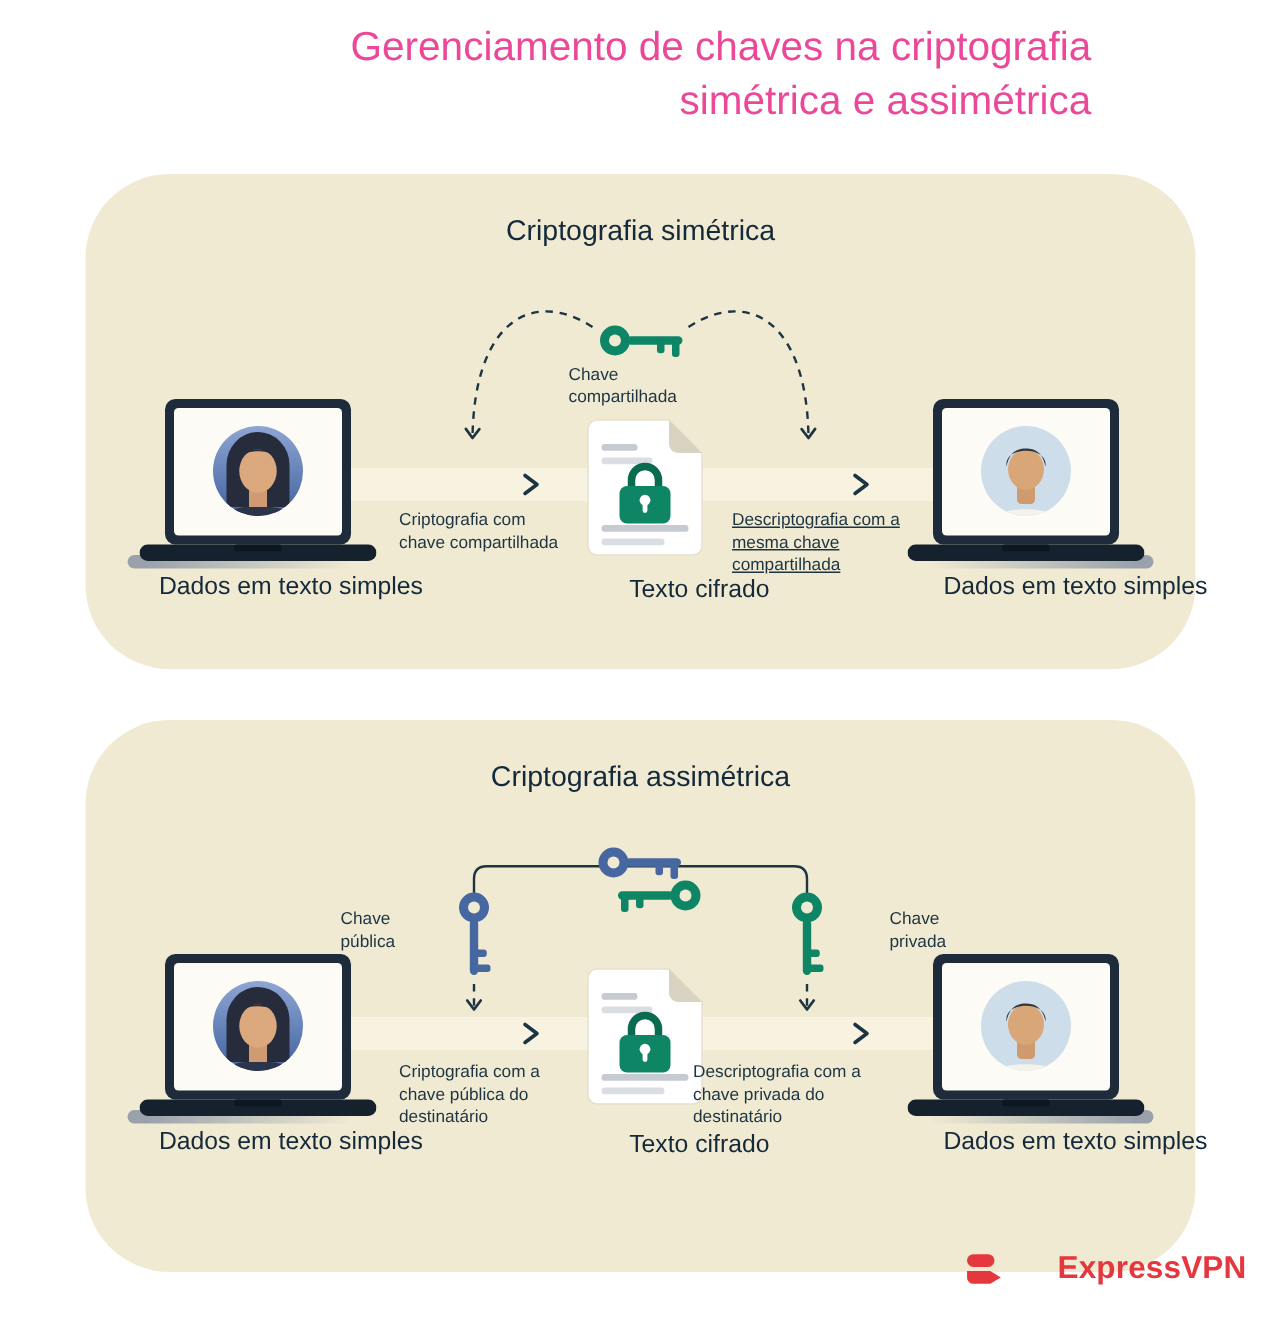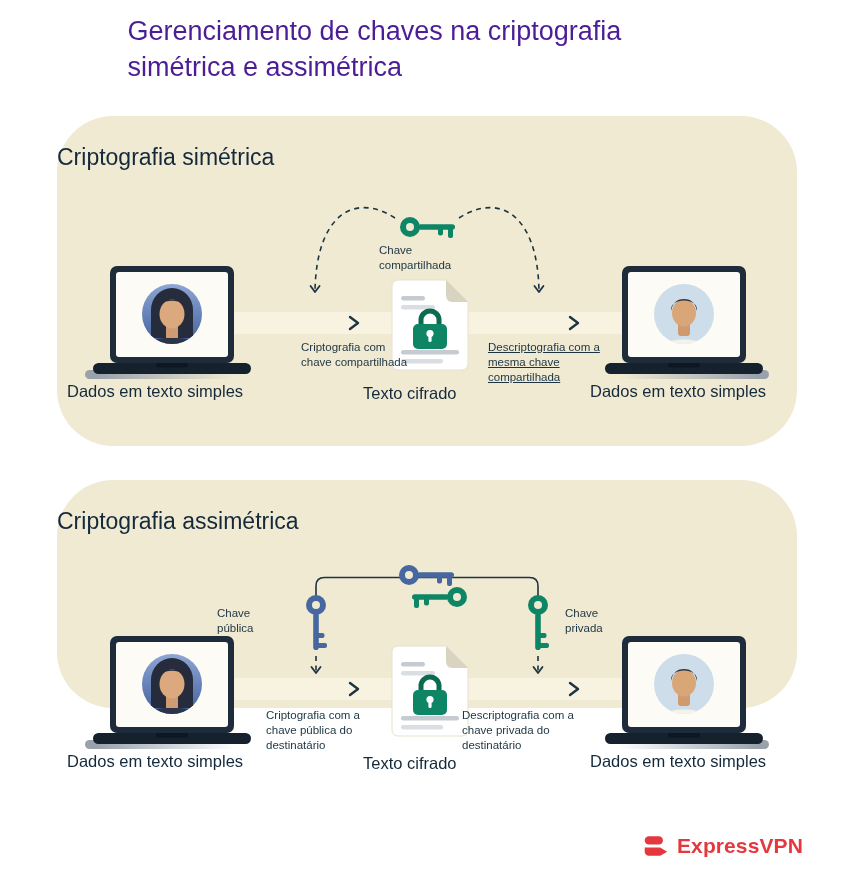--- a/index.html
+++ b/index.html
@@ -1,50 +1,50 @@
 <!DOCTYPE html>
 <html><head>
 <meta charset="utf-8">
 <style>
   * { margin:0; padding:0; box-sizing:border-box; }
   html,body { width:855px; height:885px; background:#ffffff;
     font-family:"Liberation Sans","DejaVu Sans",sans-serif; color:#17303d; }
   .page { position:relative; width:855px; height:885px; overflow:hidden; background:#fff; }
 
   .title { position:absolute; top:14px; left:50%; transform:translateX(-50%);
-    width:600px; text-align:left; font-size:27px; font-weight:500;
-    line-height:1.32; color:#4c1d95; }
+    width:600px; text-align:right; font-size:27px; font-weight:500;
+    line-height:1.32; color:#ec4899; }
 
   .panel { position:absolute; left:57px; width:740px; background:#f0ead3; border-radius:56px; }
   .panel-sym  { top:116px; height:330px; }
-  .panel-asym { top:480px; height:228px; }
-  .panel-title { position:absolute; top:28px; left:0; width:100%; text-align:left;
-    font-size:23px; font-weight:500; color:#14293a; }
+  .panel-asym { top:480px; height:368px; }
+  .panel-title { position:absolute; top:28px; left:0; width:100%; text-align:center;
+    font-size:19px; font-weight:500; color:#14293a; }
 
   .abs { position:absolute; }
   .small-label { position:absolute; font-size:11.5px; line-height:1.32;
     text-align:left; color:#1d3442; }
-  .big-label { position:absolute; font-size:16.5px; text-align:left; color:#14293a; }
+  .big-label { position:absolute; font-size:16.5px; text-align:right; color:#14293a; }
 
   .band { position:absolute; height:22px; background:#f8f3e1; border-radius:4px; }
   .overlay { position:absolute; left:0; top:0; pointer-events:none; }
   .dash  { fill:none; stroke:#1d3442; stroke-width:1.6; stroke-dasharray:5 4.5;
     marker-end:url(#arrowChev); }
   .solid { fill:none; stroke:#1d3442; stroke-width:1.6; }
 
   .key-green { color:#0e8565; }
   .key-blue  { color:#46679f; }
   .flip-x { transform:scaleX(-1); }
 
   .shadow { position:absolute; height:9px; border-radius:4.5px; }
   .shadow-l { background:linear-gradient(90deg,#99a2ab 8%,rgba(153,162,171,0) 100%); }
   .shadow-r { background:linear-gradient(270deg,#99a2ab 8%,rgba(153,162,171,0) 100%); }
 
   .footer { position:absolute; left:640px; top:831px; display:flex; align-items:center; gap:7px; }
-  .brand-text { font-size:21px; font-weight:600; color:#e5383e; letter-spacing:.1px; }
+  .brand-text { font-size:21px; font-weight:600; color:#e5383e; letter-spacing:.1px;margin-left:28px; }
 </style>
 </head>
 <body>
 
 <svg width="0" height="0" style="position:absolute" aria-hidden="true">
   <defs>
     <linearGradient id="gradBlue" x1="0" y1="0" x2="0" y2="1">
       <stop offset="0" stop-color="#8ea6d4"></stop>
         <stop offset="1" stop-color="#41619e"></stop>
     </linearGradient>
@@ -157,21 +157,21 @@
         <use href="#chev-right"></use>
       </svg>
     <svg class="abs" style="left:511px; top:199px;" width="12" height="16" viewBox="0 0 12 16">
         <use href="#chev-right"></use>
       </svg>
 
     <svg class="abs" style="left:327px; top:160px;" width="92" height="98" viewBox="0 0 92 98">
         <use href="#doc-lock"></use>
       </svg>
 
-    <div class="small-label" style="left:209px; top:224px; width:112px;margin-left:35px;">Criptografia com chave compartilhada</div>
+    <div class="small-label" style="left:209px; top:224px; width:112px;">Criptografia com chave compartilhada</div>
     <div class="small-label" style="left:431px; top:224px; width:112px;text-decoration:underline;">Descriptografia com a mesma chave compartilhada</div>
 
     <div class="big-label" style="left:10px; top:266px; width:215px;">Dados em texto simples</div>
     <div class="big-label" style="left:306px; top:268px; width:150px;">Texto cifrado</div>
     <div class="big-label" style="left:533px; top:266px; width:215px;">Dados em texto simples</div>
   </section>
 
   <section class="panel panel-asym">
     <h2 class="panel-title">Criptografia assimétrica</h2>
 
@@ -190,22 +190,22 @@
         <use href="#key-h"></use>
       </svg>
 
     <svg class="abs key-blue" style="left:246px; top:114px;" width="26" height="58" viewBox="0 0 26 58">
         <use href="#key-v"></use>
       </svg>
     <svg class="abs key-green" style="left:468px; top:114px;" width="26" height="58" viewBox="0 0 26 58">
         <use href="#key-v"></use>
       </svg>
 
-    <div class="small-label" style="left:160px; top:126px; width:72px;">Chave pública</div>
-    <div class="small-label" style="left:508px; top:126px; width:72px;">Chave privada</div>
+    <div class="small-label" style="left:170px; top:126px; width:72px;">Chave pública</div>
+    <div class="small-label" style="left:536px; top:126px; width:72px;">Chave privada</div>
 
     <div class="shadow shadow-l" style="left:28px; top:260px; width:150px;"></div>
     <div class="shadow shadow-r" style="left:562px; top:260px; width:150px;"></div>
 
     <svg class="abs" style="left:36px; top:156px;" width="158" height="112" viewBox="0 0 158 112">
         <use href="#laptop-woman"></use>
       </svg>
     <svg class="abs" style="left:548px; top:156px;" width="158" height="112" viewBox="0 0 158 112">
         <use href="#laptop-man"></use>
       </svg>

